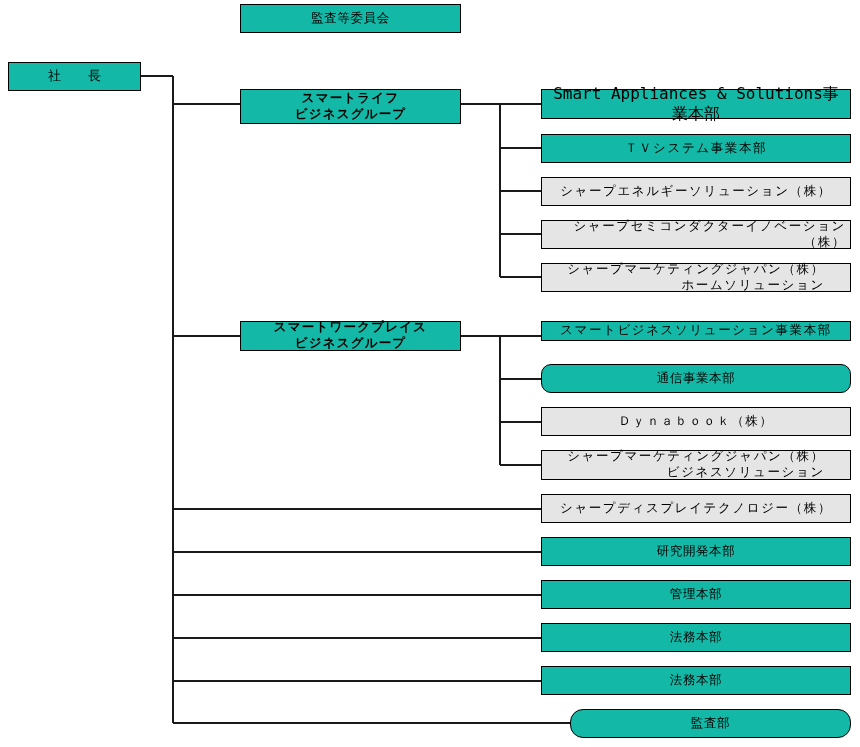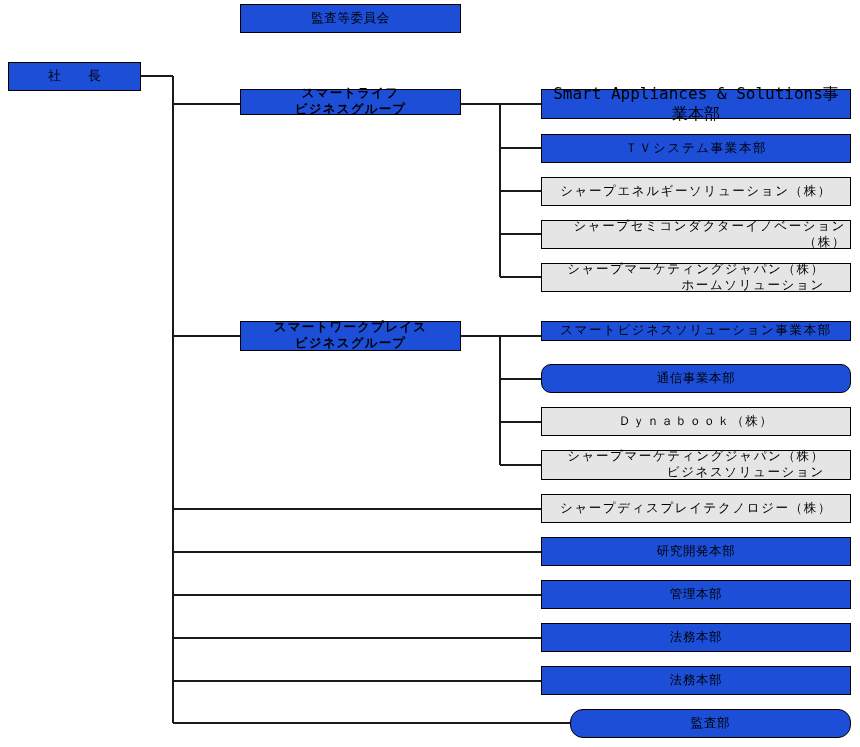--- a/index.html
+++ b/index.html
@@ -17,21 +17,21 @@
   #chart svg.lines{
     position:absolute;
     left:0; top:0;
     width:860px; height:747px;
     pointer-events:none;
   }
   .node{
     position:absolute;
     box-sizing:border-box;
     border:1px solid #000000;
-    background:#1d4ed8;
+    background:#14b8a6;
     display:flex;
     align-items:center;
     justify-content:center;
     text-align:center;
     line-height:1.25;
     font-size:12.5px;
     letter-spacing:0.6px;
     color:#000000;
     z-index:2;
   }
@@ -100,21 +100,21 @@
   </svg>
 
   <div class="node" style="left:240px; top:4px; width:221px; height:29px;">
     <span class="lbl">監査等委員会</span>
   </div>
 
   <div class="node president" style="left:8px; top:62px; width:133px; height:29px;">
     <span class="lbl">社　長</span>
   </div>
 
-  <div class="node group" style="left:240px; top:89px; width:221px; height:26px;">
+  <div class="node group" style="left:240px; top:89px; width:221px; height:35px;">
     <span class="lbl">スマートライフ
 ビジネスグループ</span>
   </div>
 
   <div class="node mono" style="left:541px; top:89px; width:310px; height:30px;">
     <span class="lbl">Smart Appliances &amp; Solutions事業本部</span>
   </div>
 
   <div class="node wide-space" style="left:541px; top:134px; width:310px; height:29px;">
     <span class="lbl">ＴＶシステム事業本部</span>

